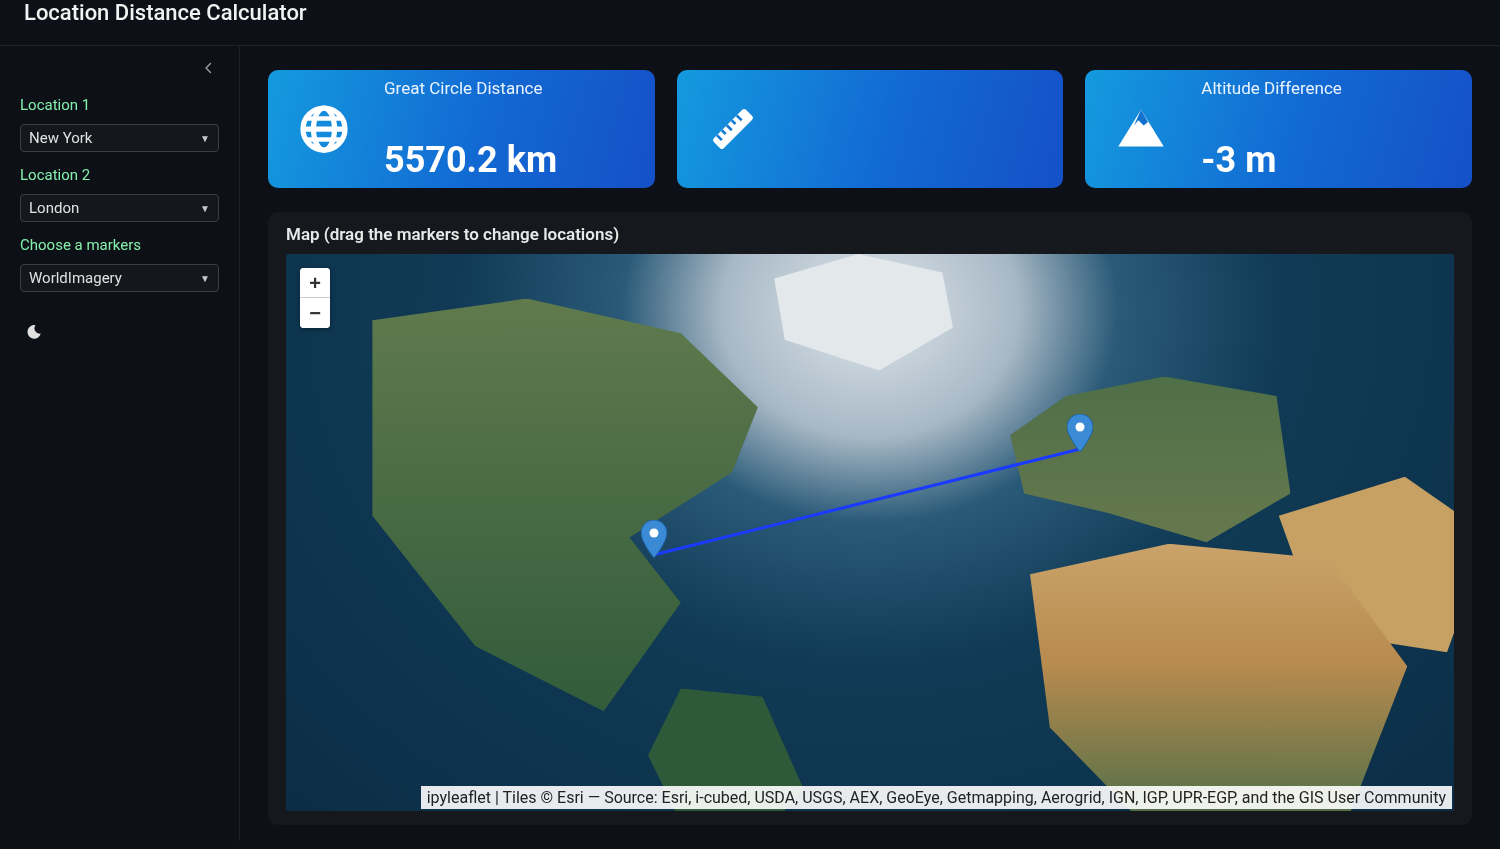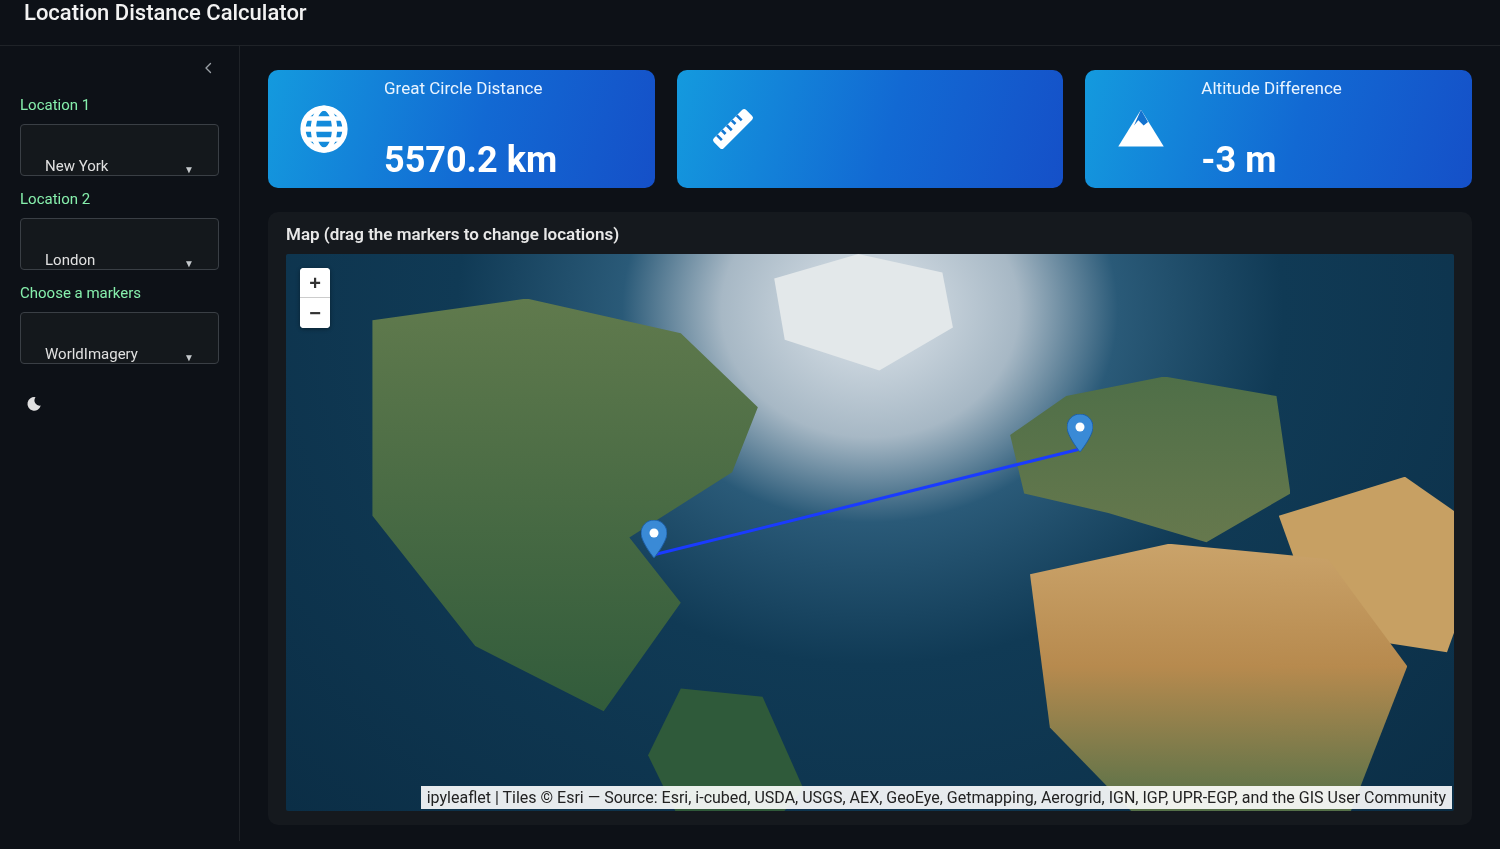--- a/index.html
+++ b/index.html
@@ -47,25 +47,25 @@
   .field-label {
     font-size: 15px;
     color: #86efac;
     margin-top: 10px;
     margin-bottom: 6px;
   }
   .select {
     border: 1px solid #3a3f45;
     background: #14181c;
     border-radius: 4px;
-    height: 52px;
-    display: flex;
-    align-items: flex-end;
+    height: 28px;
+    display: flex;
+    align-items: center;
     justify-content: space-between;
-    padding: 0 24px;
+    padding: 0 8px;
     color: #e0e0e0;
     font-size: 15px;
     cursor: pointer;
   }
   .select .caret {
     color: #c5c9cc;
     font-size: 10px;
   }
   .theme-toggle {
     margin-top: 22px;

